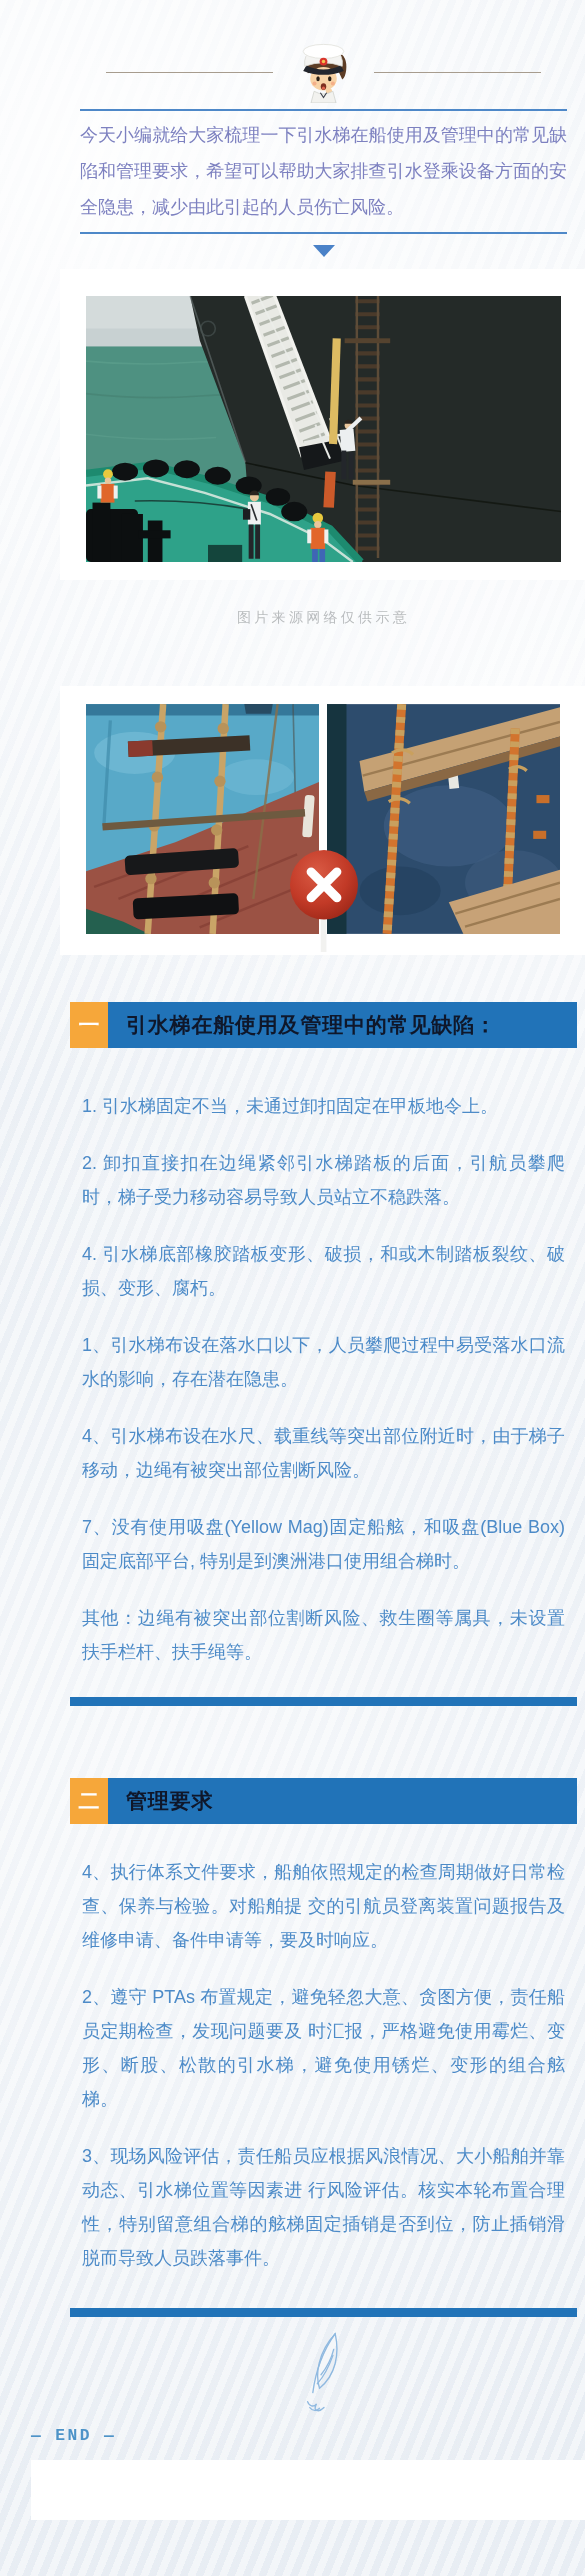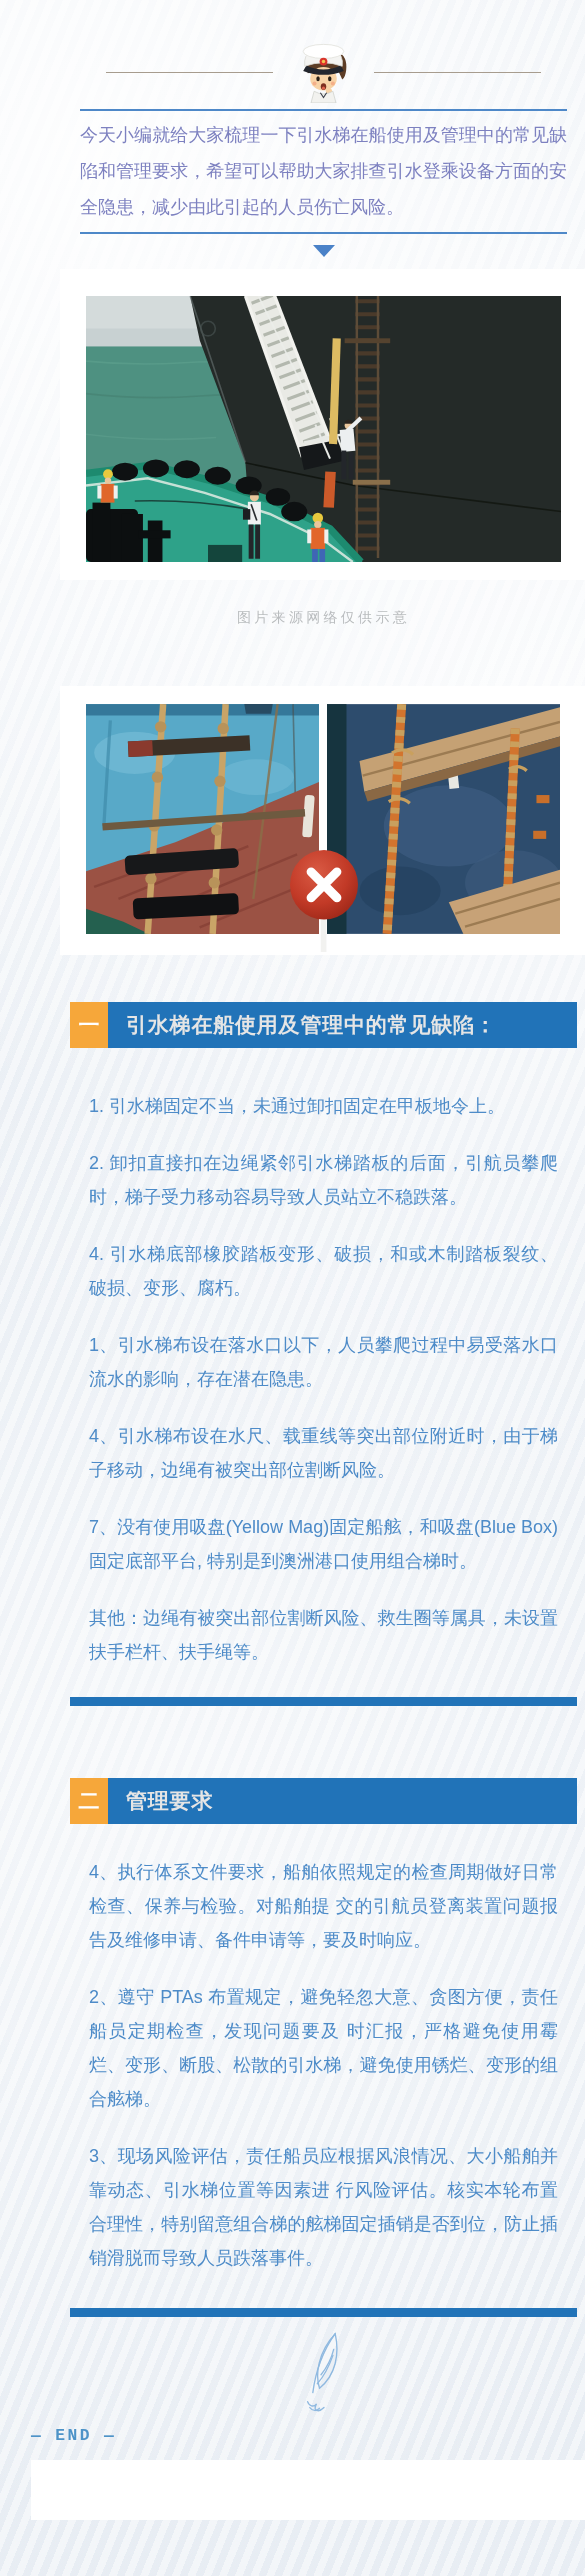--- a/index.html
+++ b/index.html
@@ -22,25 +22,25 @@
     border-top:12.2px solid #4a82c8;margin:11.4px auto 0;}
   .photo-card1{background:#ffffff;margin:11.4px 29px 0;padding:27px 26px 18px;}
   .caption{margin:29px 0 0;text-align:center;font-size:14px;letter-spacing:3.3px;color:#b9bcbe;}
   .photo-card2{background:#ffffff;margin:59px 29px 0;padding:18px 26px 21px;position:relative;}
   .photos2{display:flex;gap:8.1px;}
   .x-badge{position:absolute;left:50%;top:164px;transform:translateX(-50%);}
   .section-header{display:flex;align-items:stretch;height:46px;margin:47px 39px 0;}
   .section-header.second{margin-top:72px;}
   .index-box{width:38px;background:#f6a73a;color:#fff;display:flex;align-items:center;justify-content:center;
     font-size:21px;font-weight:bold;}
-  .header-bar{flex:1;background:#2173b8;color:#e5e5e5;display:flex;align-items:center;padding-left:18px;
+  .header-bar{flex:1;background:#2173b8;color:#0f172a;display:flex;align-items:center;padding-left:18px;
     font-size:21px;font-weight:bold;letter-spacing:0.8px;white-space:nowrap;}
   .list{margin:41px 49px 0;}
   .list.second{margin-top:31px;}
-  .list p{font-size:18px;line-height:34px;color:#4d8bc8;text-align:justify;margin:0 9px 23px;}
+  .list p{font-size:18px;line-height:34px;color:#4d8bc8;text-align:justify;margin:0 2px 23px;}
   .list p:last-child{margin-bottom:0;}
   .divider{height:9px;background:#2173b8;margin:28.5px 39px 0;}
   .divider.b{margin-top:33px;}
   .footer{font-family:Liberation Mono, monospace;}
   .feather-wrap{margin-top:13px;}
   .end-label{margin-top:8.1px;font-size:16.3px;font-weight:bold;color:#4d93c8;letter-spacing:2.4px;}
   .bottom-white{height:60px;background:#ffffff;margin-top:14.6px;}
   svg{display:block;}
 </style>
 </head>

